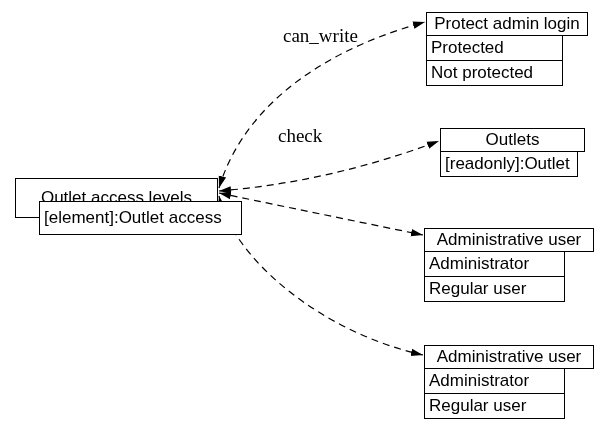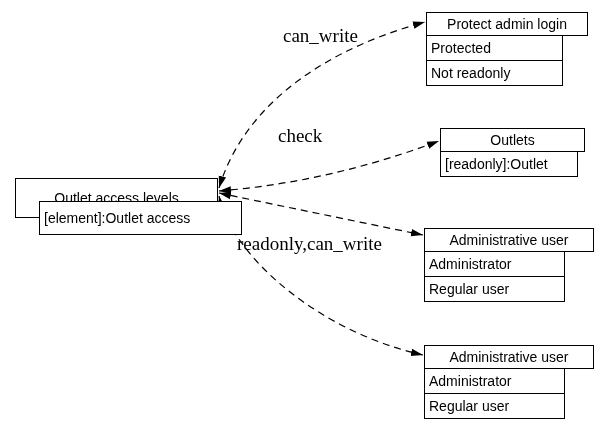--- a/index.html
+++ b/index.html
@@ -21,21 +21,21 @@
     width: 605px;
     height: 435px;
     pointer-events: none;
   }
   .cell {
     position: absolute;
     box-sizing: border-box;
     background: #ffffff;
     border: 1px solid #000000;
     font-family: "Liberation Sans", sans-serif;
-    font-size: 14px;
+    font-size: 17px;
     color: #000000;
     display: flex;
     align-items: center;
     white-space: nowrap;
     overflow: hidden;
   }
   .cell.header {
     justify-content: center;
     padding: 0 3px;
   }
@@ -70,21 +70,21 @@
   </svg>
 
   <div>
     <div class="cell header" style="left:15px; top:178px; width:203px; height:40px;">Outlet access levels</div>
     <div class="cell row" style="left:15px; top:201px; width:203px; height:34px;margin-left:24px;">[element]:Outlet access</div>
   </div>
 
   <div>
     <div class="cell header" style="left:426px; top:12px; width:162px; height:24px;">Protect admin login</div>
     <div class="cell row" style="left:426px; top:35px; width:137px; height:26px;">Protected</div>
-    <div class="cell row" style="left:426px; top:60px; width:137px; height:26px;">Not readonly</div>
+    <div class="cell row" style="left:426px; top:60px; width:137px; height:26px;">Not protected</div>
   </div>
 
   <div>
     <div class="cell header" style="left:440px; top:128px; width:145px; height:24px;">Outlets</div>
     <div class="cell row" style="left:440px; top:151px; width:138px; height:26px;">[readonly]:Outlet</div>
   </div>
 
   <div>
     <div class="cell header" style="left:424px; top:228px; width:170px; height:24px;">Administrative user</div>
     <div class="cell row" style="left:424px; top:251px; width:141px; height:26px;">Administrator</div>
@@ -92,15 +92,14 @@
   </div>
 
   <div>
     <div class="cell header" style="left:424px; top:345px; width:170px; height:24px;">Administrative user</div>
     <div class="cell row" style="left:424px; top:368px; width:141px; height:26px;">Administrator</div>
     <div class="cell row" style="left:424px; top:393px; width:141px; height:26px;">Regular user</div>
   </div>
 
   <div class="edge-label" style="left:283px; top:26px;">can_write</div>
   <div class="edge-label" style="left:278px; top:126px;">check</div>
-  <div class="edge-label" style="left:237px; top:234px;">readonly,can_write</div>
 
 </div>
 
 </body></html>

